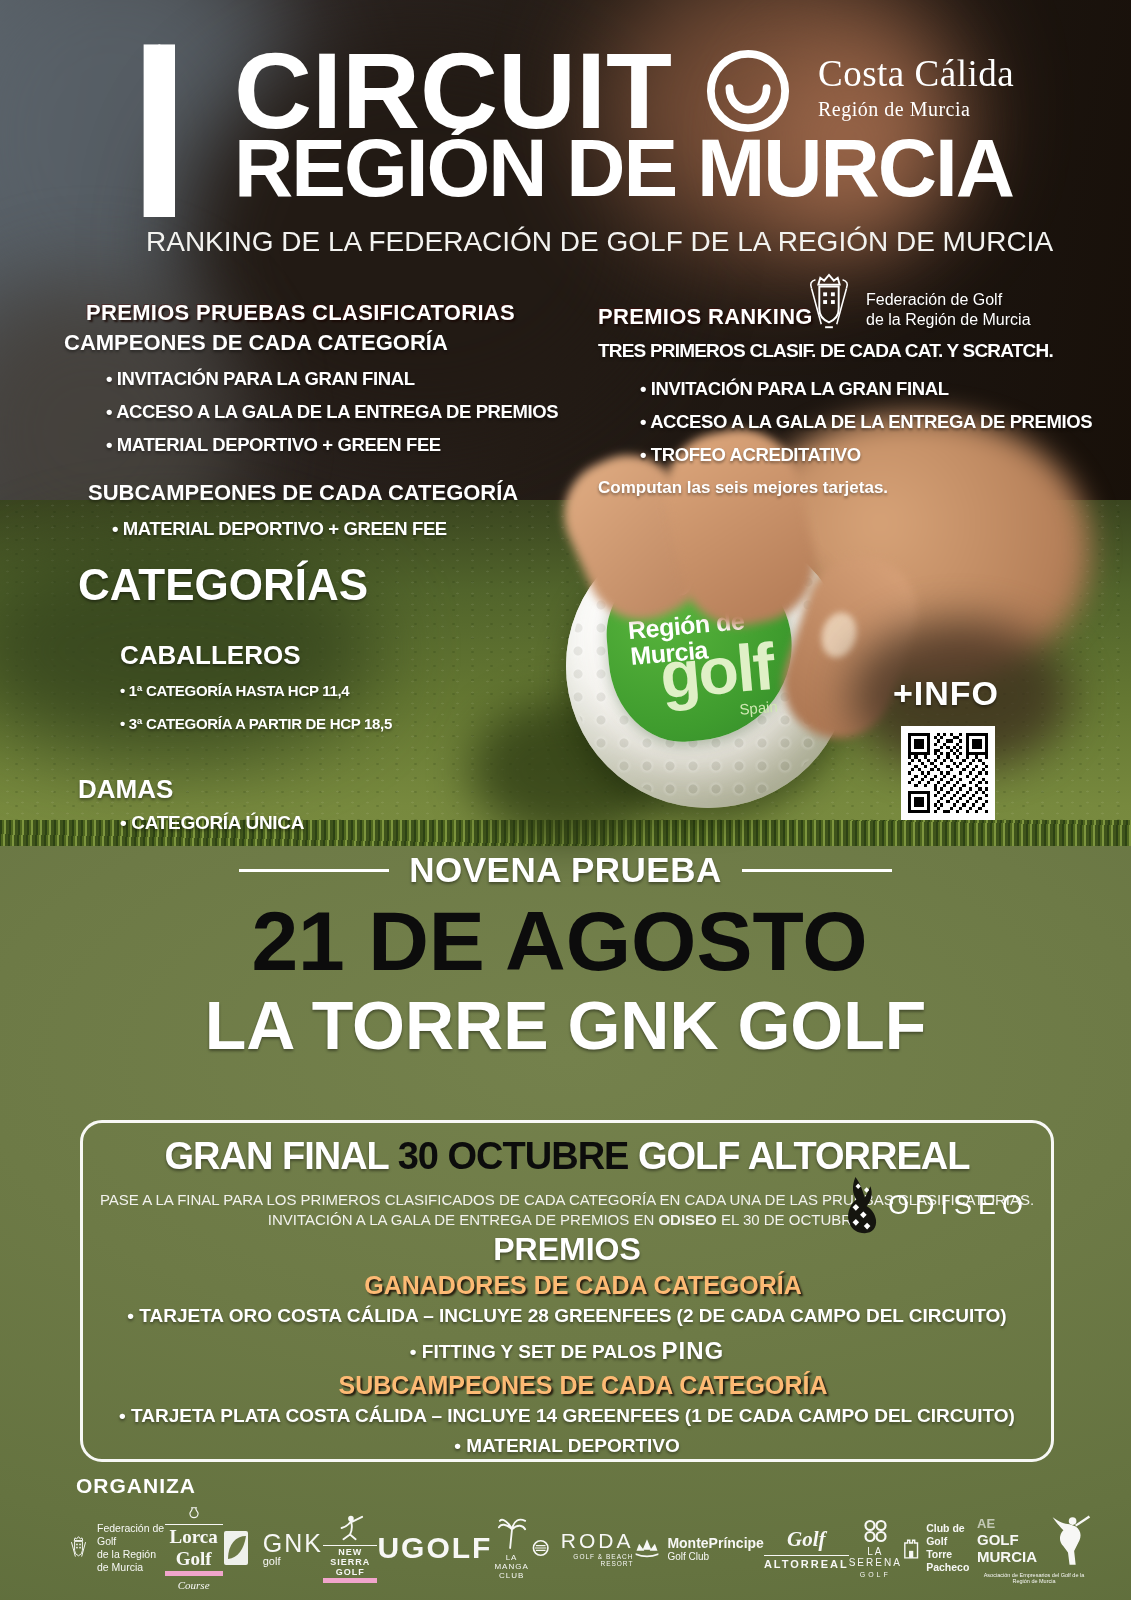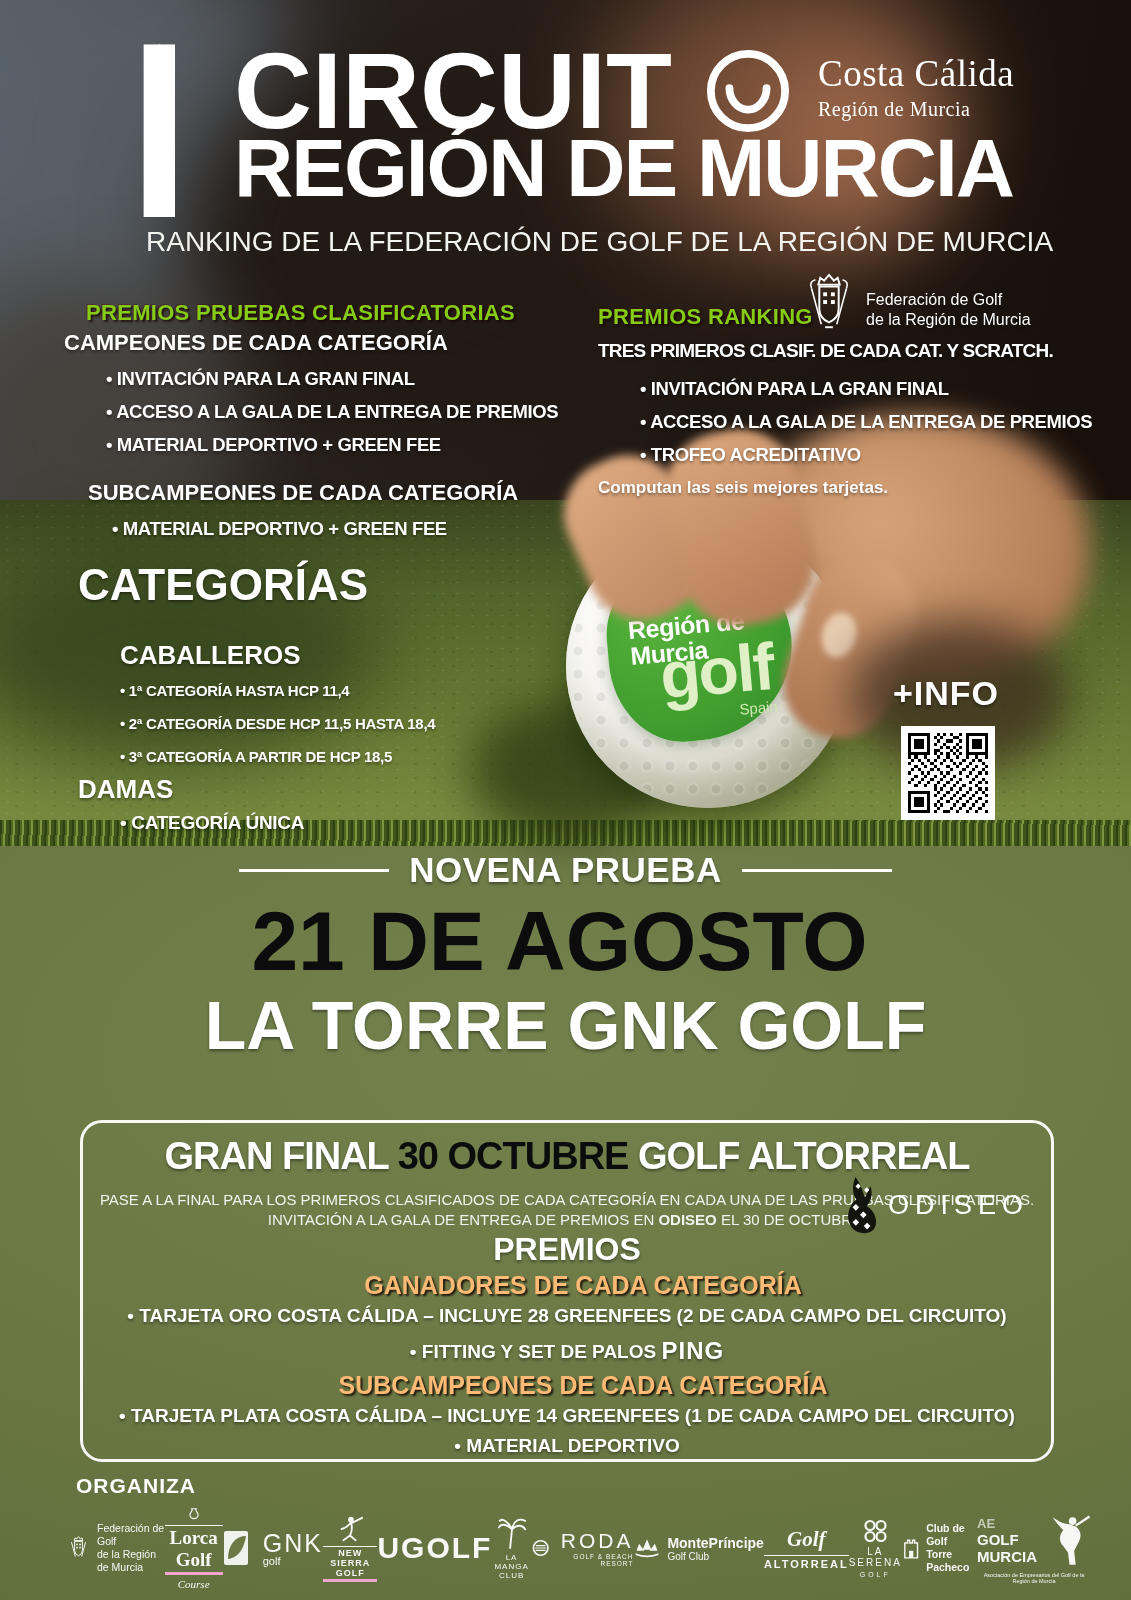--- a/index.html
+++ b/index.html
@@ -53,21 +53,21 @@
   .numeral{position:absolute;left:136px;top:6px;font-size:250px;line-height:1;font-weight:700;
     letter-spacing:-.15em;transform:scaleX(.46);transform-origin:left top;color:#fff;}
   .title1{position:absolute;left:234px;top:37px;font-size:108px;line-height:1;font-weight:700;letter-spacing:0;color:#fff;}
   .smileo{position:absolute;left:704px;top:47px;}
   .brand{position:absolute;left:818px;top:52px;font-family:"Liberation Serif",serif;color:#fff;}
   .brand .b1{font-size:37px;letter-spacing:.5px;}
   .brand .b2{font-size:20px;margin-top:3px;letter-spacing:.5px;}
   .title2{position:absolute;left:234px;top:127px;font-size:82px;line-height:1;font-weight:700;letter-spacing:-2px;color:#fff;}
   .subtitle{position:absolute;left:146px;top:226px;font-size:28px;font-weight:400;color:#f3f3f0;letter-spacing:0;}
   
-  .red-h{color:#84cc16;font-weight:700;text-shadow:2px 2px 2px rgba(25,8,4,.8),-1px -1px 0 rgba(90,0,0,.35);}
+  .red-h{color:#ffffff;font-weight:700;text-shadow:2px 2px 2px rgba(25,8,4,.8),-1px -1px 0 rgba(90,0,0,.35);}
   .wsh{text-shadow:0 2px 3px rgba(0,0,0,.4);}
   .sub-h{font-size:22px;font-weight:700;color:#fff;}
   ul.blist{list-style:none;margin:0;padding:0;font-weight:700;color:#fff;}
   ul.blist li{line-height:33px;white-space:nowrap;}
   ul.blist li::before{content:"• ";}
   
   .p-claf-h{left:86px;top:300px;font-size:22px;letter-spacing:.3px;}
   .p-campe{left:64px;top:330px;}
   .p-campe-l{left:106px;top:362px;font-size:18.5px;letter-spacing:-.4px;}
   .p-subca{left:88px;top:480px;}
@@ -113,21 +113,21 @@
   .fb-li.l1{top:182px;} .fb-li.l2{top:214px;} .fb-li.l3{top:282px;} .fb-li.l4{top:312px;}
   .ping{font-size:24px;font-weight:700;letter-spacing:1px;vertical-align:-1px;}
   
   .organiza{left:76px;top:1474px;font-size:21px;font-weight:700;letter-spacing:1px;}
   .logos{left:66px;top:1500px;width:1025px;height:96px;display:flex;align-items:center;justify-content:space-between;}
   .sp{display:flex;flex-direction:column;align-items:center;gap:3px;color:#fff;text-align:center;opacity:.95;}
   .sp .row{display:flex;align-items:center;gap:6px;}
   .sp svg{display:block;}
   .t10{font-size:10.5px;line-height:13px;text-align:left;}
   .serif{font-family:"Liberation Serif",serif;}
-  .rule{border-top:1px solid #fff;border-bottom:3px solid #f9a8d4;padding:1px 5px;}
+  .rule{border-top:1px solid #fff;border-bottom:5px solid #f9a8d4;padding:1px 5px;}
 </style>
 </head>
 <body>
 
 <div class="poster">
 
   <div class="bg-top"></div>
   <div class="blob b-gray"></div>
   <div class="blob b-darkc"></div>
   <div class="blob b-warm"></div>
@@ -212,21 +212,20 @@
     <li>INVITACIÓN PARA LA GRAN FINAL</li>
     <li>ACCESO A LA GALA DE LA ENTREGA DE PREMIOS</li>
     <li>TROFEO ACREDITATIVO</li>
   </ul>
   <div class="abs wsh p-note">Computan las seis mejores tarjetas.</div>
 
   <div class="abs wsh cat-h">CATEGORÍAS</div>
   <div class="abs wsh cat-cab">CABALLEROS</div>
   <ul class="abs blist wsh cat-cab-l">
     <li>1ª CATEGORÍA HASTA HCP 11,4</li>
-    <li>2ª CATEGORÍA DESDE HCP 11,5 HASTA 18,4</li>
     <li>3ª CATEGORÍA A PARTIR DE HCP 18,5</li>
   </ul>
   <div class="abs wsh cat-dam">DAMAS</div>
   <ul class="abs blist wsh cat-dam-l">
     <li>CATEGORÍA ÚNICA</li>
   </ul>
 
   <div class="abs wsh info-l">+INFO</div>
   <div class="abs qr">
     <svg viewBox="0 0 25 25" shape-rendering="crispEdges">

